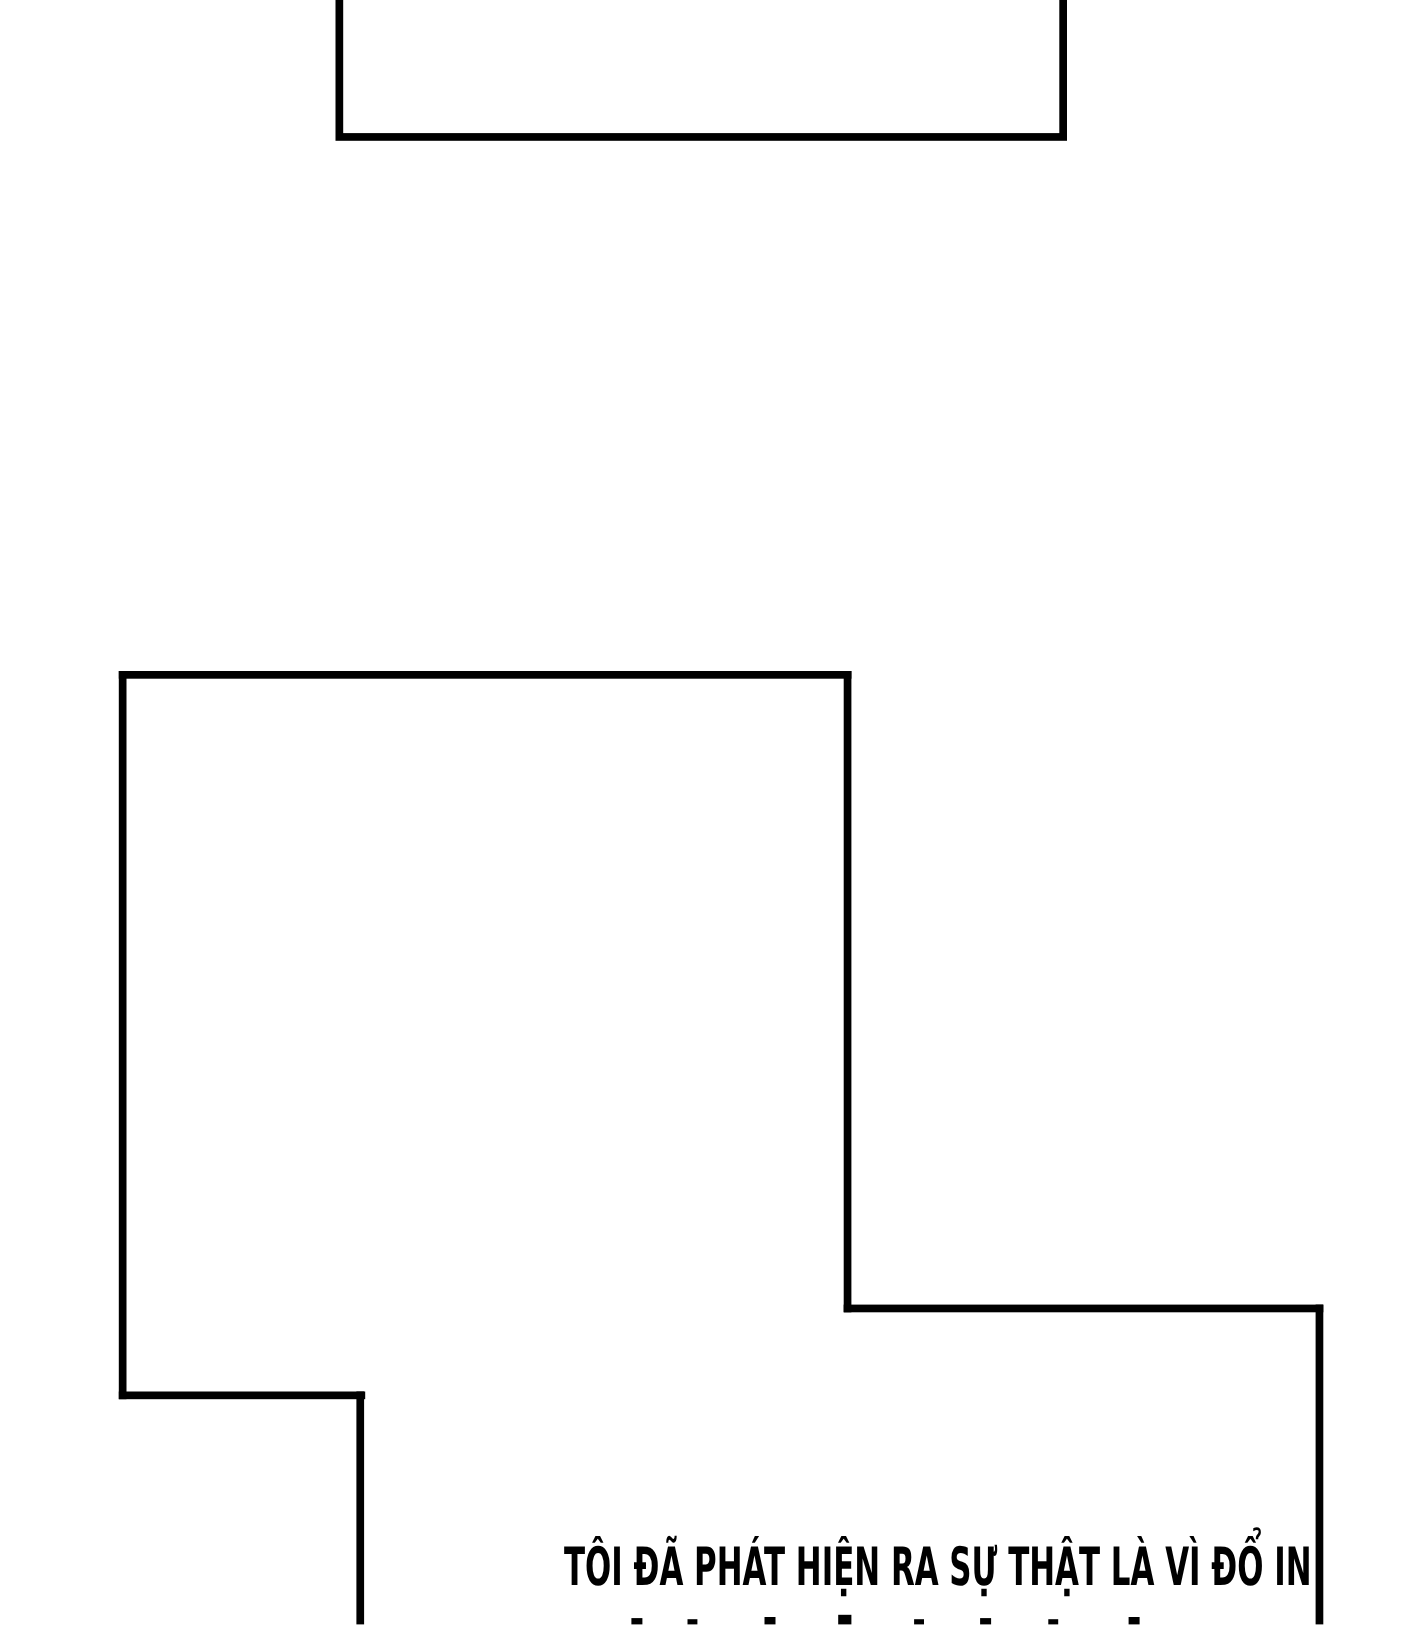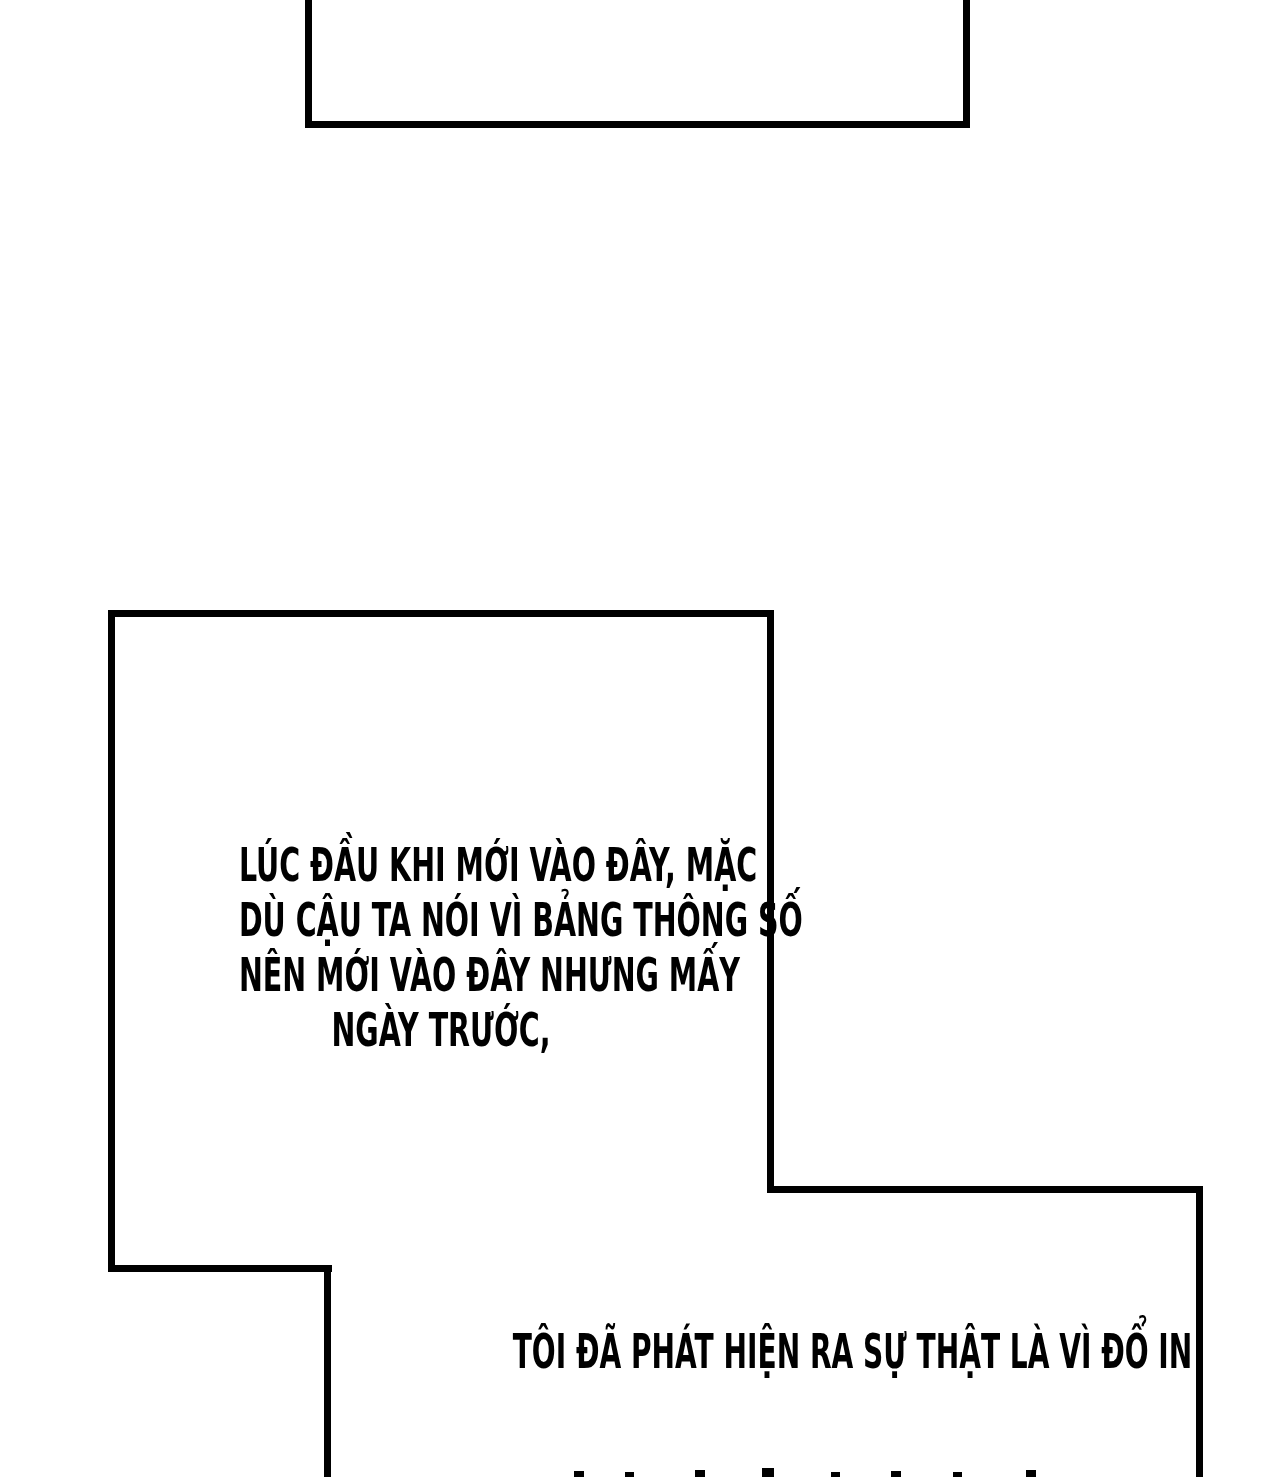--- a/index.html
+++ b/index.html
@@ -38,21 +38,21 @@
     left: 115px;
     top: 838px;
     width: 652px;
     font-size: 46px;
     line-height: 55px;
   }
   .dlg-mid .line { transform: scaleX(0.62); transform-origin: 50% 50%; }
 
   .dlg-bottom {
     left: 334px;
-    top: 1323px;
+    top: 1397px;
     width: 861px;
     font-size: 48px;
     line-height: 56px;
   }
   .dlg-bottom .line { transform: scaleX(0.585); transform-origin: 50% 50%; }
 
   
   .frag { position: absolute; background: #000000; }
 </style>
 </head>
@@ -63,26 +63,20 @@
   <div class="panel-top"></div>
 
   <div class="stroke" style="left:108px; top:610px; width:666px; height:7px;"></div>
   <div class="stroke" style="left:108px; top:610px; width:7px; height:662px;"></div>
   <div class="stroke" style="left:767px; top:610px; width:7px; height:583px;"></div>
   <div class="stroke" style="left:108px; top:1265px; width:224px; height:7px;"></div>
   <div class="stroke" style="left:324px; top:1265px; width:7px; height:212px;"></div>
   <div class="stroke" style="left:767px; top:1186px; width:436px; height:7px;"></div>
   <div class="stroke" style="left:1196px; top:1186px; width:7px; height:291px;"></div>
 
-  <div class="dialogue dlg-mid">
-    <div class="line">LÚC ĐẦU KHI MỚI VÀO ĐÂY, MẶC</div>
-    <div class="line">DÙ CẬU TA NÓI VÌ BẢNG THÔNG SỐ</div>
-    <div class="line">NÊN MỚI VÀO ĐÂY NHƯNG MẤY</div>
-    <div class="line">NGÀY TRƯỚC,</div>
-  </div>
 
   <div class="dialogue dlg-bottom">
     <div class="line">TÔI ĐÃ PHÁT HIỆN RA SỰ THẬT LÀ VÌ ĐỔ IN</div>
   </div>
 
   <div>
     <div class="frag" style="left:574px;  top:1471px; width:10px; height:6px;"></div>
     <div class="frag" style="left:625px;  top:1472px; width:9px;  height:5px;"></div>
     <div class="frag" style="left:695px;  top:1470px; width:10px; height:7px;"></div>
     <div class="frag" style="left:762px;  top:1468px; width:12px; height:9px;"></div>

